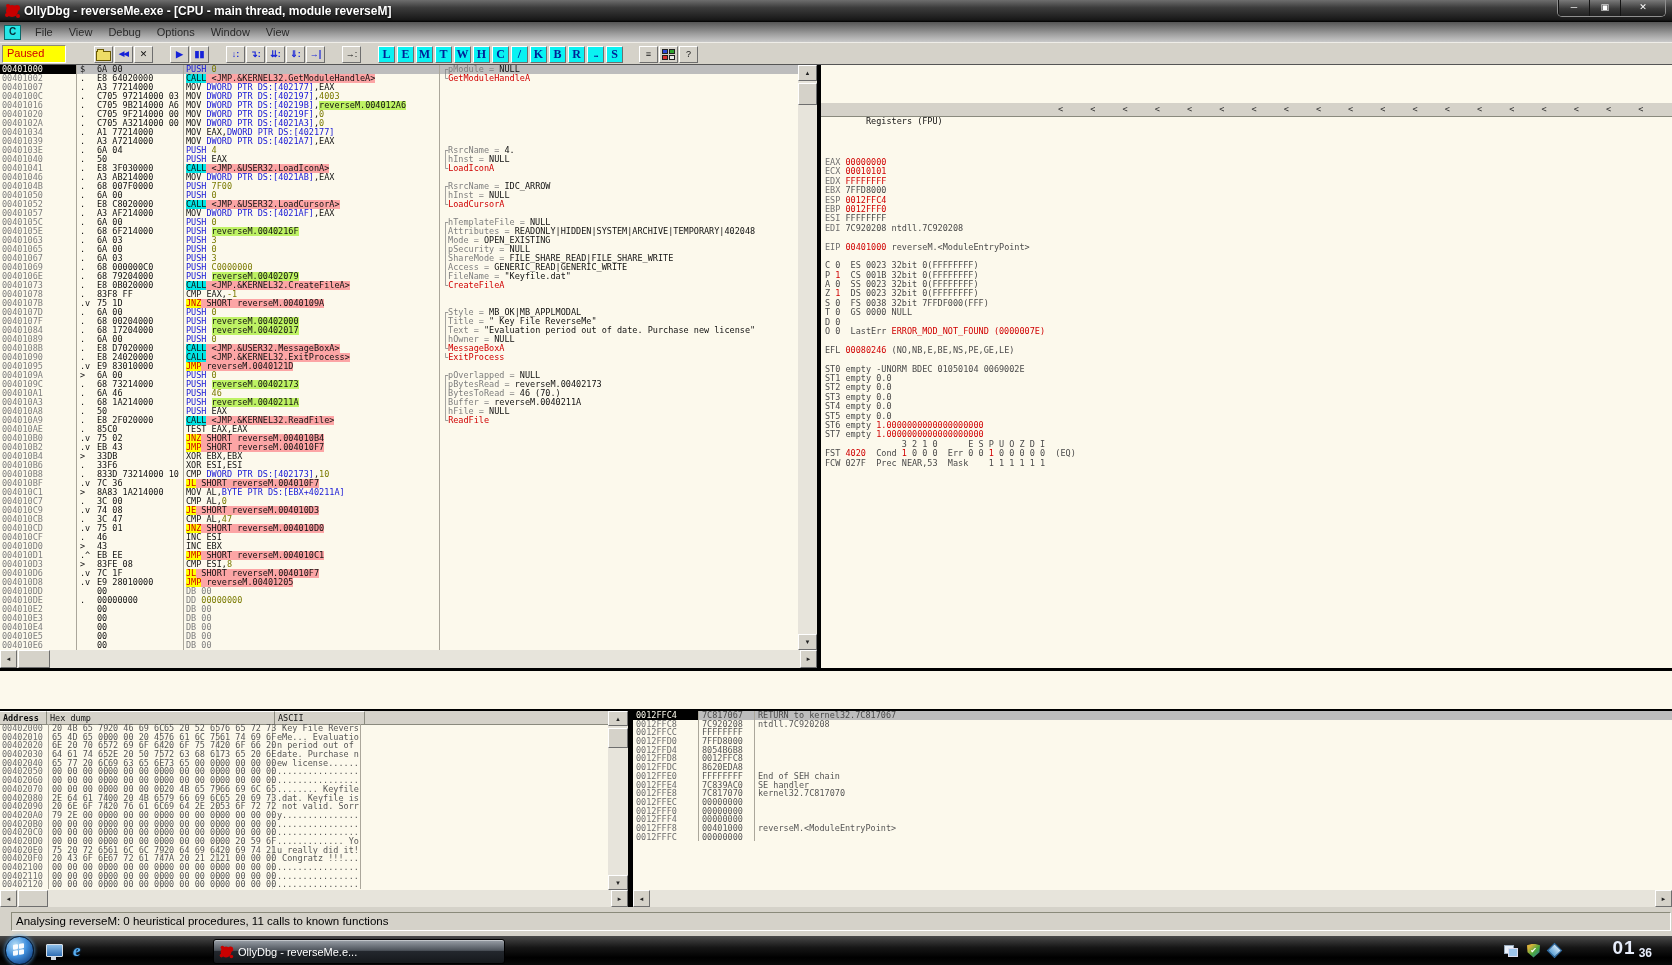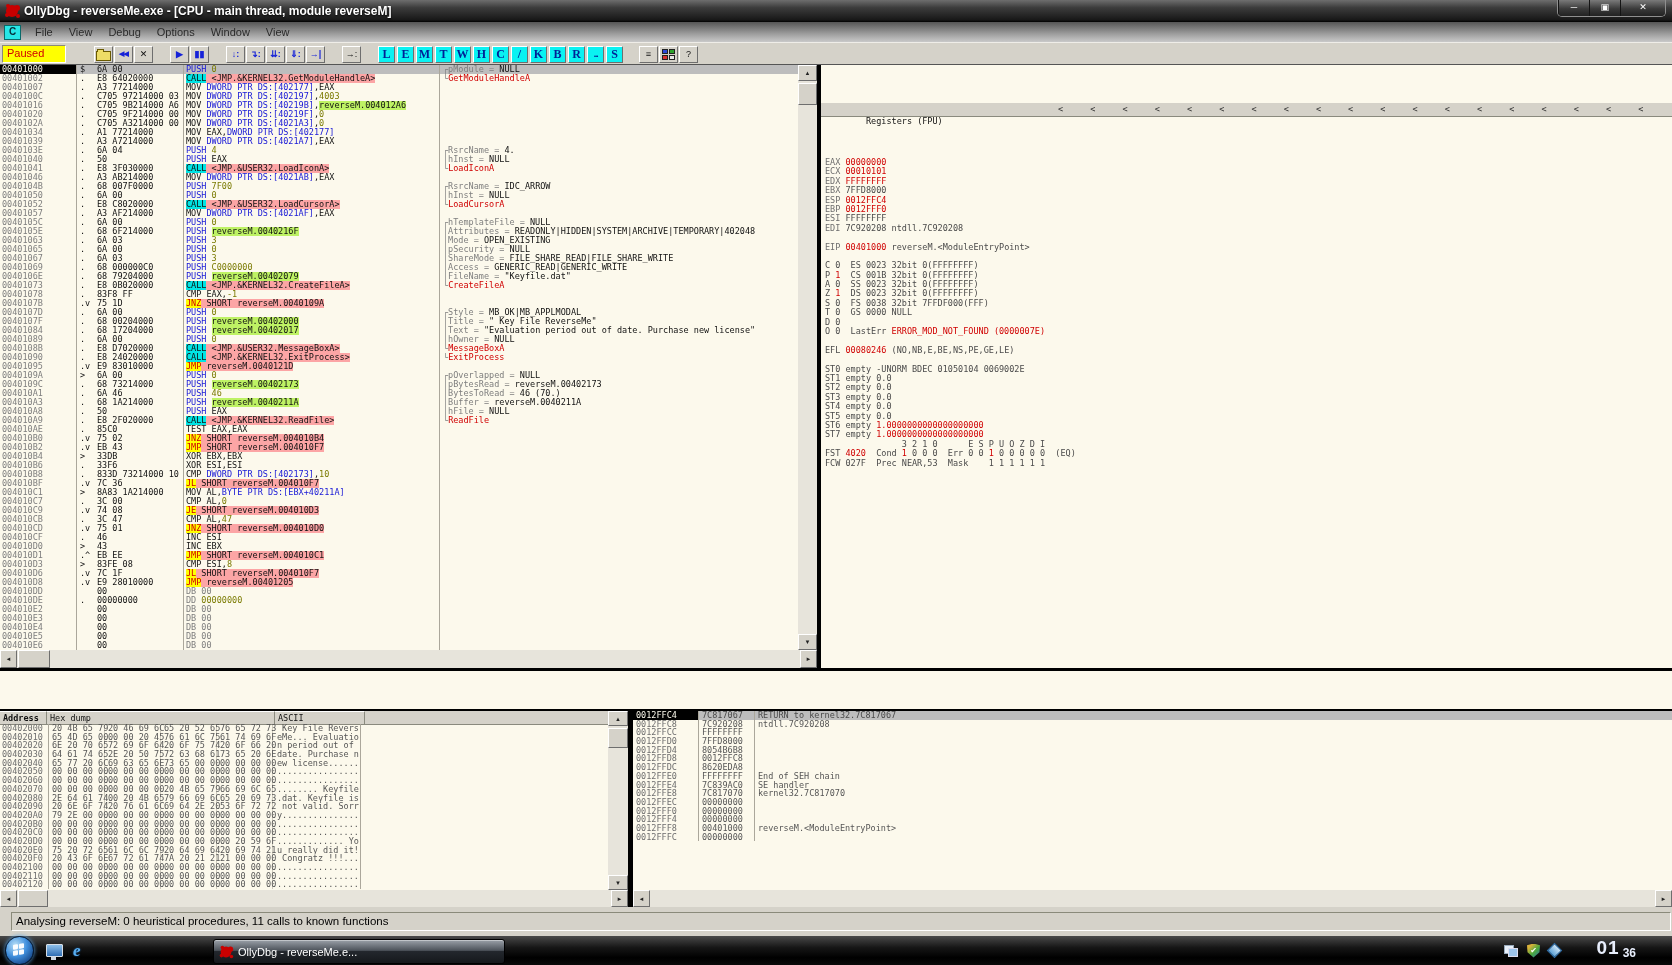--- a/index.html
+++ b/index.html
@@ -141,21 +141,21 @@
   .i-monitors::before{content:"";position:absolute;left:0;top:0;width:8px;height:7px;
     background:#e8f0fa;border:1px solid #9ab;}
   .i-monitors::after{content:"";position:absolute;left:4px;top:3px;width:8px;height:7px;
     background:#9cc4ea;border:1px solid #dde;}
   .i-shield{position:relative;width:13px;height:14px;
     background:linear-gradient(135deg,#d9b23a 20%,#4aa83c 55%,#2d6fb8);
     clip-path:polygon(50% 0,100% 12%,96% 62%,50% 100%,4% 62%,0 12%);
     color:#fff;font-size:8px;line-height:13px;text-align:center;}
   .i-cube{width:9px;height:9px;transform:rotate(45deg);background:linear-gradient(#cfe6f8,#5a9fd4);
     border:1px solid #2d6da8;}
-  .clock{position:absolute;right:36px;top:1px;color:#e8eefc;display:flex;align-items:flex-start;}
+  .clock{position:absolute;right:20px;top:1px;color:#e8eefc;display:flex;align-items:flex-start;}
   .clock-hour{font-size:19px;font-weight:bold;letter-spacing:1px;}
   .clock-min{font-size:12px;font-weight:bold;margin:9px 0 0 3px;}
 </style>
 </head>
 <body>
 
 <div id="screen">
 
   <div class="titlebar">
     <span class="olly-icon"></span>

